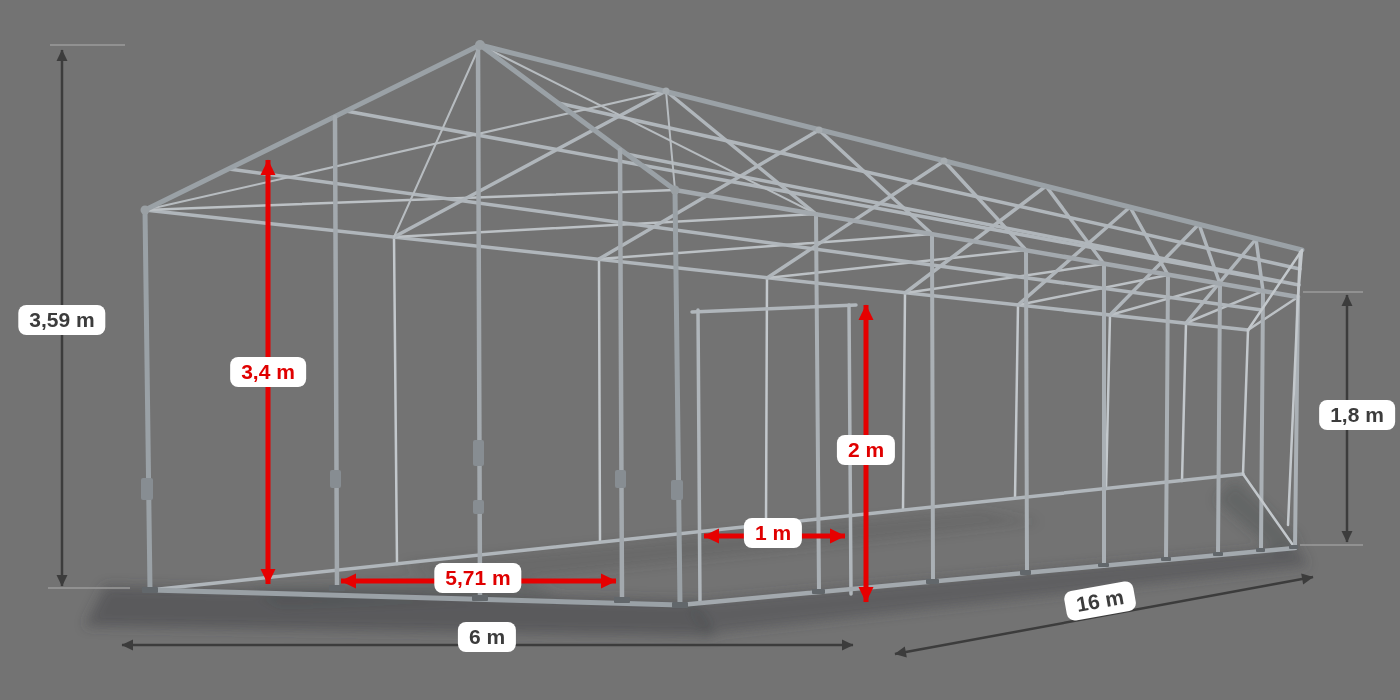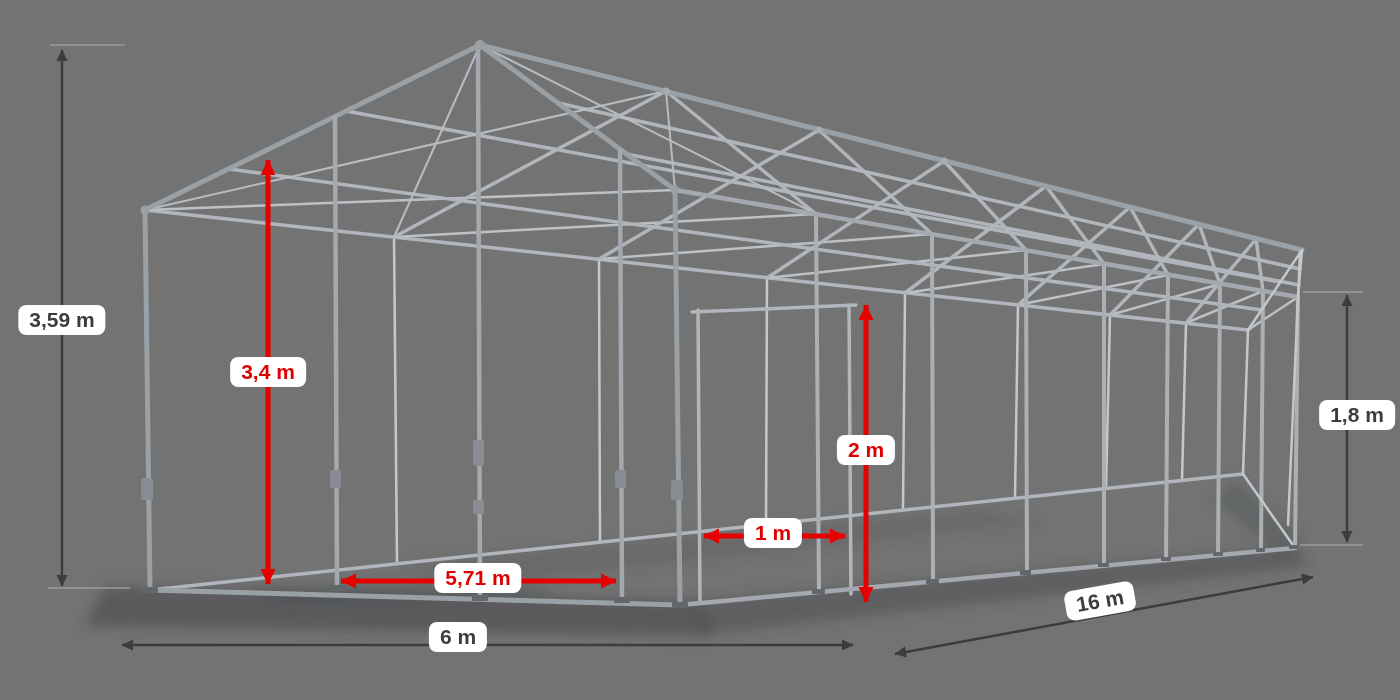--- a/index.html
+++ b/index.html
@@ -213,19 +213,19 @@
     <line class="red" x1="704" y1="536" x2="845" y2="536" marker-start="url(#mr)" marker-end="url(#mr)"></line>
   </g>
   <g>
     <line class="red" x1="341" y1="581" x2="616" y2="581" marker-start="url(#mr)" marker-end="url(#mr)"></line>
   </g>
 </svg>
 
 <div class="lbl dark" style="left:62px;top:320px">3,59 m</div>
 <div class="lbl redtxt" style="left:268px;top:372px">3,4 m</div>
 <div class="lbl redtxt" style="left:478px;top:578px">5,71 m</div>
-<div class="lbl dark" style="left:458px;top:637px">6 m</div>
+<div class="lbl dark" style="left:487px;top:637px">6 m</div>
 <div class="lbl redtxt" style="left:773px;top:533px">1 m</div>
 <div class="lbl redtxt" style="left:866px;top:450px">2 m</div>
 <div class="lbl dark rot" style="left:1100px;top:601px">16 m</div>
 <div class="lbl dark" style="left:1357px;top:415px">1,8 m</div>
 
 </div>
 
 </body></html>

